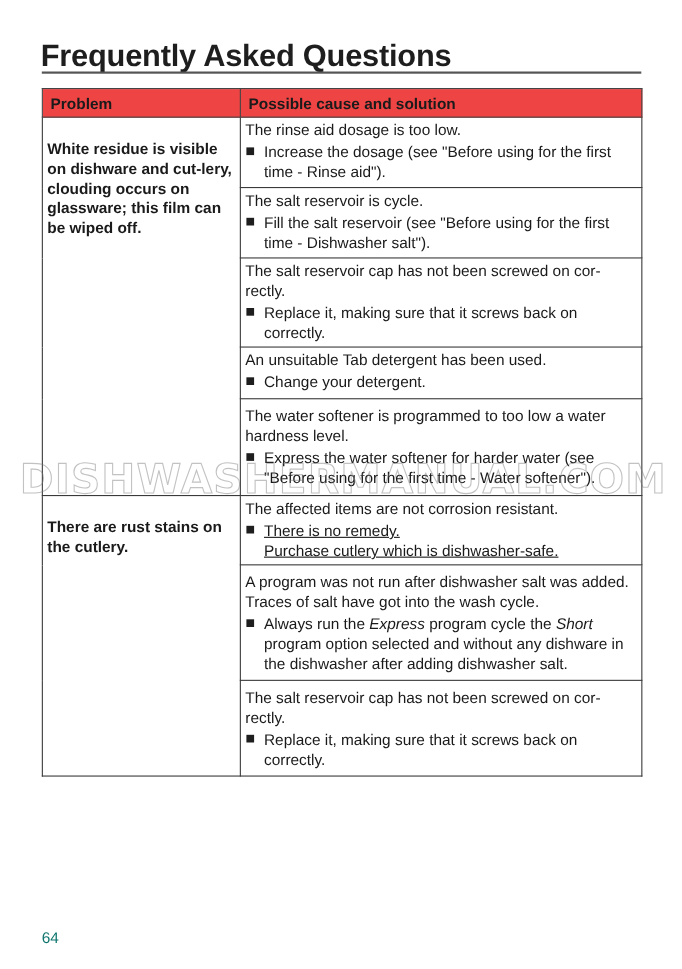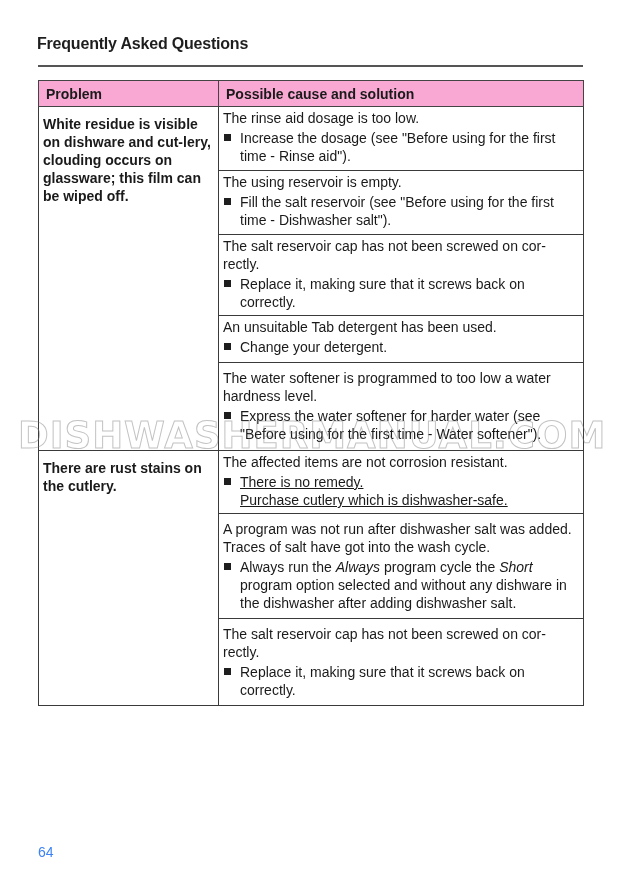--- a/index.html
+++ b/index.html
@@ -2,66 +2,66 @@
 <html><head>
   <meta charset="utf-8">
   <style>
     html, body { margin: 0; padding: 0; background: #ffffff; }
     body {
       width: 620px; height: 881px; position: relative; overflow: hidden;
       font-family: "Liberation Sans", sans-serif; color: #1a1a1a;
     }
     .page-title {
       position: absolute; left: 37px; top: 35px;
-      font-size: 16px; font-weight: bold; letter-spacing: -0.2px; color: #1e1e1e;
+      font-size: 28px; font-weight: bold; letter-spacing: -0.2px; color: #1e1e1e;
       margin: 0;
     }
     .title-rule {
       position: absolute; left: 38px; top: 65px; width: 545px; height: 2px;
       background: #555555;
     }
     table.faq {
       position: absolute; left: 38px; top: 80px; width: 545px;
       border-collapse: collapse; table-layout: fixed;
       font-size: 14px; line-height: 18px;
     }
     table.faq col.c1 { width: 180px; }
     table.faq col.c2 { width: 365px; }
     table.faq th, table.faq td {
       border: 1px solid #3a3a3a; vertical-align: top; text-align: left;
       padding: 0;
     }
     table.faq th {
-      background: #f9a8d4; font-weight: bold; height: 26px;
+      background: #ef4444; font-weight: bold; height: 26px;
       padding: 4px 6px 0 7px; box-sizing: border-box; font-size: 14px;
       border-color: #444;
     }
     table.faq td.problem {
-      font-weight: bold; padding: 8px 4px 0 4px;
+      font-weight: bold; padding: 19px 4px 0 4px;
     }
     table.faq td.cause { padding: 2px 4px 4px 4px; }
     .cause-text { margin: 0; }
     .solution {
       position: relative; padding-left: 17px; margin-top: 2px;
     }
     .bullet {
       position: absolute; left: 1px; top: 5px; width: 7px; height: 7px;
       background: #1e1e1e;
     }
     .sol-line { display: block; text-decoration: underline; }
     i { font-style: italic; }
     .watermark {
       position: absolute; left: 18px; top: 416px; width: 590px;
       font-family: "DejaVu Sans", sans-serif; font-weight: bold;
       font-size: 37px; letter-spacing: 1px; line-height: 40px;
       color: transparent; -webkit-text-stroke: 1px rgba(120,120,120,0.45);
       white-space: nowrap; pointer-events: none;
     }
     .page-number {
-      position: absolute; left: 38px; top: 844px; font-size: 14px; color: #3b82f6;
+      position: absolute; left: 38px; top: 844px; font-size: 14px; color: #0f766e;
     }
   </style>
 </head>
 <body>
 
 <h1 class="page-title">Frequently Asked Questions</h1>
 <div class="title-rule"></div>
 
 <table class="faq">
   <colgroup>
@@ -81,21 +81,21 @@
       <td class="cause" style="height:57px">
         <p class="cause-text">The rinse aid dosage is too low.</p>
         <div class="solution">
           <span class="bullet"></span>
           <span>Increase the dosage (see "Before using for the first time - Rinse aid").</span>
         </div>
       </td>
     </tr>
     <tr>
       <td class="cause" style="height:57px">
-        <p class="cause-text">The using reservoir is empty.</p>
+        <p class="cause-text">The salt reservoir is cycle.</p>
         <div class="solution">
           <span class="bullet"></span>
           <span>Fill the salt reservoir (see "Before using for the first time - Dishwasher salt").</span>
         </div>
       </td>
     </tr>
     <tr>
       <td class="cause" style="height:72px">
         <p class="cause-text">The salt reservoir cap has not been screwed on cor-rectly.</p>
         <div class="solution">
@@ -132,21 +132,21 @@
           <span class="sol-line">There is no remedy.</span>
           <span class="sol-line">Purchase cutlery which is dishwasher-safe.</span>
         </div>
       </td>
     </tr>
     <tr>
       <td class="cause" style="height:94px; padding-top:6px">
         <p class="cause-text">A program was not run after dishwasher salt was added. Traces of salt have got into the wash cycle.</p>
         <div class="solution">
           <span class="bullet"></span>
-          <span><span>Always run the </span><i>Always</i><span> program cycle the </span><i>Short</i><span> program option selected and without any dishware in the dishwasher after adding dishwasher salt.</span></span>
+          <span><span>Always run the </span><i>Express</i><span> program cycle the </span><i>Short</i><span> program option selected and without any dishware in the dishwasher after adding dishwasher salt.</span></span>
         </div>
       </td>
     </tr>
     <tr>
       <td class="cause" style="height:76px; padding-top:6px">
         <p class="cause-text">The salt reservoir cap has not been screwed on cor-rectly.</p>
         <div class="solution">
           <span class="bullet"></span>
           <span>Replace it, making sure that it screws back on correctly.</span>
         </div>

